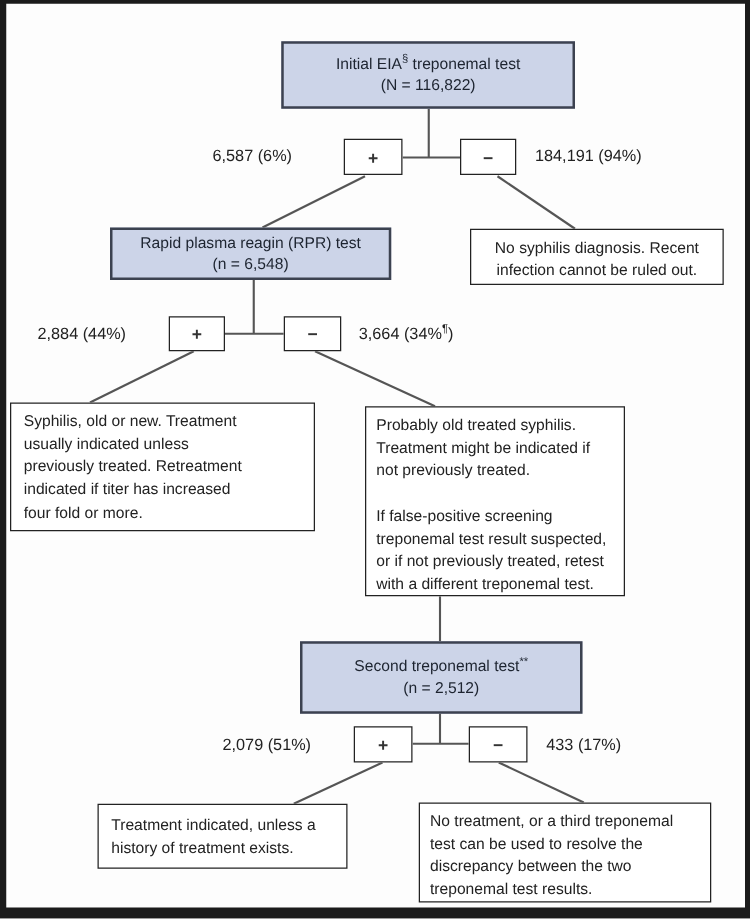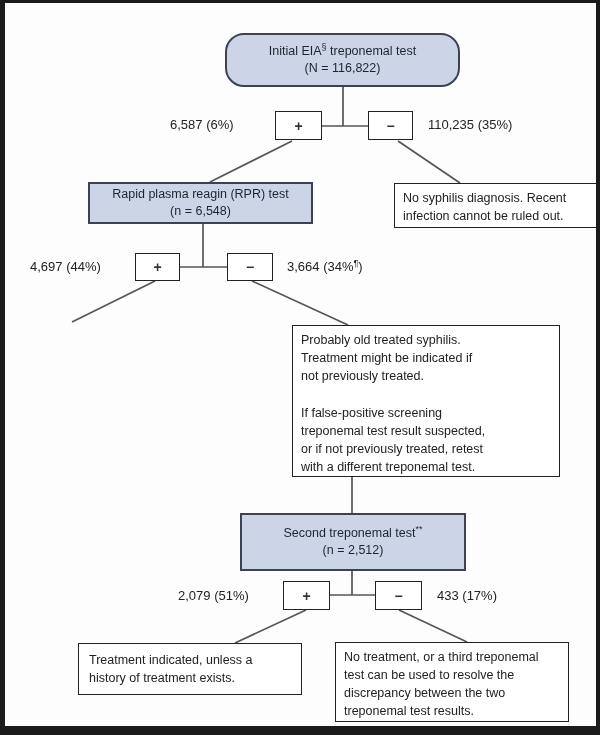--- a/index.html
+++ b/index.html
@@ -53,61 +53,66 @@
     <path d="M180 267 H227"></path>
     <path d="M155 281 L72 322"></path>
     <path d="M252 281 L348 325"></path>
     <path d="M352 477 V513"></path>
     <path d="M352 555 V595"></path>
     <path d="M330 595 H375"></path>
     <path d="M306 610 L235 643"></path>
     <path d="M399 610 L467 642"></path>
   </svg>
 
-  <div class="node" style="left:225px; top:33px; width:235px; height:54px;border-radius:19px;">
+  <div class="node" style="left:225px; top:33px; width:235px; height:54px;">
     <div><span>Initial EIA</span><sup>§</sup><span> treponemal test</span></div>
     <div>(N = 116,822)</div>
   </div>
 
   <div class="lbl r" style="left:170px; top:117px; width:92px;">6,587 (6%)</div>
   <div class="pm" style="left:275px; top:111px; width:47px; height:29px;">+</div>
   <div class="pm" style="left:368px; top:111px; width:45px; height:29px;">−</div>
-  <div class="lbl" style="left:428px; top:117px;">110,235 (35%)</div>
+  <div class="lbl" style="left:428px; top:117px;">184,191 (94%)</div>
 
   <div class="node" style="left:88px; top:182px; width:225px; height:42px;">
     <div>Rapid plasma reagin (RPR) test</div>
     <div>(n = 6,548)</div>
   </div>
-  <div class="obox" style="left:394px; top:183px; width:203px; height:45px;">No syphilis diagnosis. Recent
+  <div class="obox" style="left:376px; top:183px; width:203px; height:45px;text-align:center;">No syphilis diagnosis. Recent
 infection cannot be ruled out.</div>
 
-  <div class="lbl r" style="left:30px; top:259px; width:92px;">4,697 (44%)</div>
+  <div class="lbl r" style="left:30px; top:259px; width:92px;">2,884 (44%)</div>
   <div class="pm" style="left:135px; top:253px; width:45px; height:28px;">+</div>
   <div class="pm" style="left:227px; top:253px; width:46px; height:28px;">−</div>
   <div class="lbl" style="left:287px; top:259px;"><span>3,664 (34%</span><sup>¶</sup><span>)</span></div>
 
-  <div class="obox" style="left:292px; top:325px; width:268px; height:152px;">Probably old treated syphilis.
+  <div class="obox" style="left:8px; top:322px; width:244px; height:103px; padding-left:10px;">Syphilis, old or new. Treatment
+usually indicated unless
+previously treated. Retreatment
+indicated if titer has increased
+four fold or more.</div>
+  <div class="obox" style="left:292px; top:325px; width:208px; height:152px;">Probably old treated syphilis.
 Treatment might be indicated if
 not previously treated.
 
 If false-positive screening
 treponemal test result suspected,
 or if not previously treated, retest
 with a different treponemal test.</div>
 
   <div class="node" style="left:240px; top:513px; width:226px; height:58px;">
     <div><span>Second treponemal test</span><sup>**</sup></div>
     <div>(n = 2,512)</div>
   </div>
 
   <div class="lbl r" style="left:178px; top:588px; width:92px;">2,079 (51%)</div>
   <div class="pm" style="left:283px; top:581px; width:47px; height:29px;">+</div>
   <div class="pm" style="left:375px; top:581px; width:47px; height:29px;">−</div>
   <div class="lbl" style="left:437px; top:588px;">433 (17%)</div>
 
-  <div class="obox" style="left:78px; top:643px; width:224px; height:52px; padding-top:7px; padding-left:10px;">Treatment indicated, unless a
+  <div class="obox" style="left:78px; top:643px; width:200px; height:52px; padding-top:7px; padding-left:10px;">Treatment indicated, unless a
 history of treatment exists.</div>
   <div class="obox" style="left:335px; top:642px; width:234px; height:80px;">No treatment, or a third treponemal
 test can be used to resolve the
 discrepancy between the two
 treponemal test results.</div>
 
 </div>
 
 </body></html>

